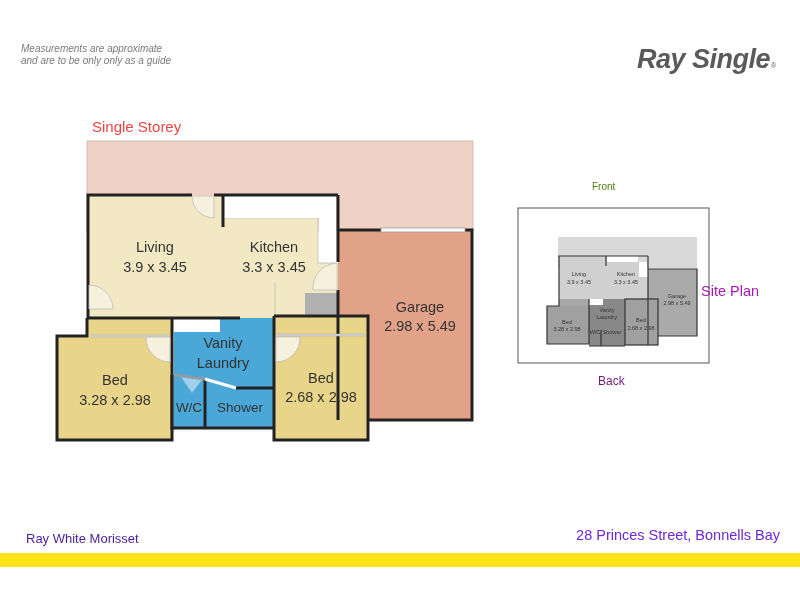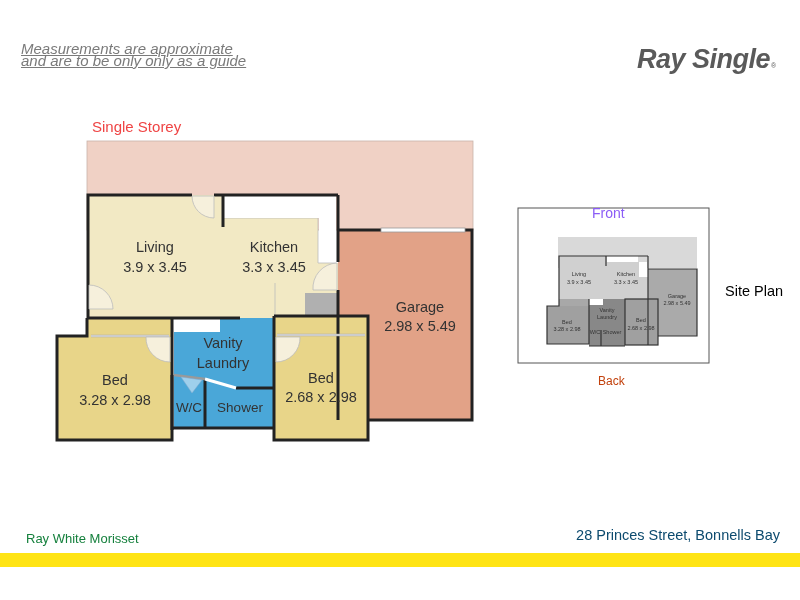--- a/index.html
+++ b/index.html
@@ -1,27 +1,27 @@
 <!DOCTYPE html>
 <html><head>
 <meta charset="utf-8">
 <style>
   * { margin:0; padding:0; box-sizing:border-box; }
   html, body { width:800px; height:600px; background:#ffffff; overflow:hidden; }
   body { position:relative; font-family:"Liberation Sans", sans-serif; }
-  .disclaimer { position:absolute; left:21px; top:43px; font-size:15px; line-height:12px; color:#7a7a7a; font-style:italic;text-decoration:underline; }
+  .disclaimer { position:absolute; left:21px; top:43px; font-size:10px; line-height:12px; color:#7a7a7a; font-style:italic; }
   .logo { position:absolute; left:637px; top:44px; font-size:27px; font-weight:bold; font-style:italic; color:#5a5a5a; letter-spacing:-0.5px; }
   .logo sup { font-size:7px; font-style:normal; font-weight:normal; vertical-align:baseline; margin-left:1px; }
   .storey { position:absolute; left:92px; top:118px; font-size:15px; color:#ef4444; }
   svg.plan { position:absolute; left:0; top:0; }
-  .front { position:absolute; left:592px; top:181px; font-size:14px; color:#8b5cf6;margin-top:24px; }
-  .back { position:absolute; left:598px; top:374px; font-size:12px; color:#c2410c; }
-  .siteplan { position:absolute; left:725px; top:283px; font-size:14.5px; color:#000000; }
-  .footer-left { position:absolute; left:26px; top:531px; font-size:13px; color:#15803d; }
-  .footer-right { position:absolute; right:20px; top:527px; font-size:14.5px; color:#0c4a6e; }
+  .front { position:absolute; left:592px; top:181px; font-size:10px; color:#4d7c0f; }
+  .back { position:absolute; left:598px; top:374px; font-size:12px; color:#701a75; }
+  .siteplan { position:absolute; left:701px; top:283px; font-size:14.5px; color:#a21caf; }
+  .footer-left { position:absolute; left:26px; top:531px; font-size:13px; color:#4c1d95; }
+  .footer-right { position:absolute; right:20px; top:527px; font-size:14.5px; color:#6d28d9; }
   .yellow-bar { position:absolute; left:0; top:553px; width:800px; height:14px; background:#ffe415; }
 </style>
 </head>
 <body>
 
 <div class="disclaimer">
   <div>Measurements are approximate</div>
   <div>and are to be only only as a guide</div>
 </div>
 

